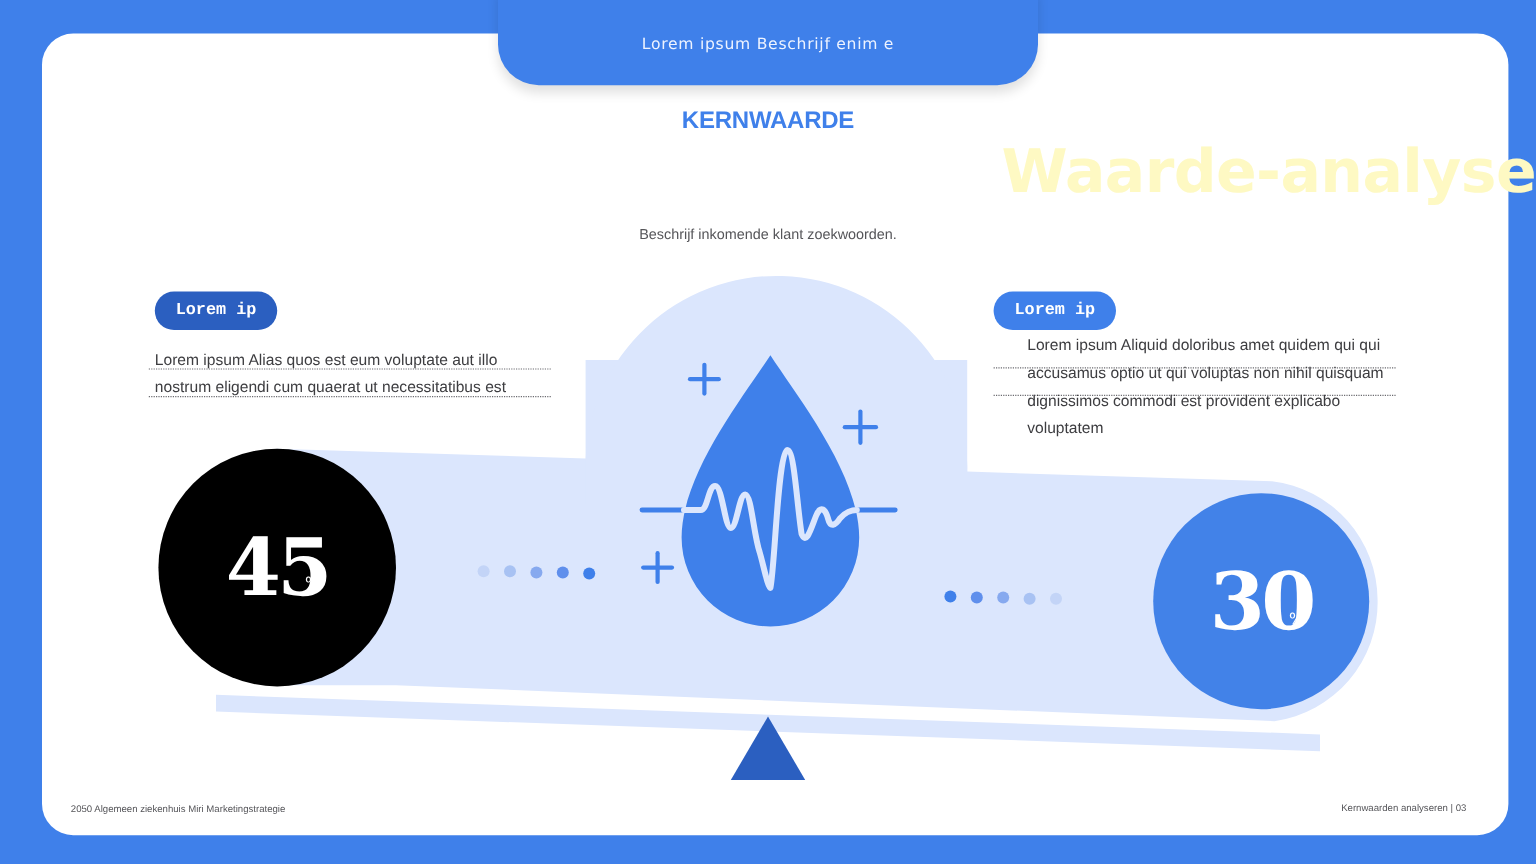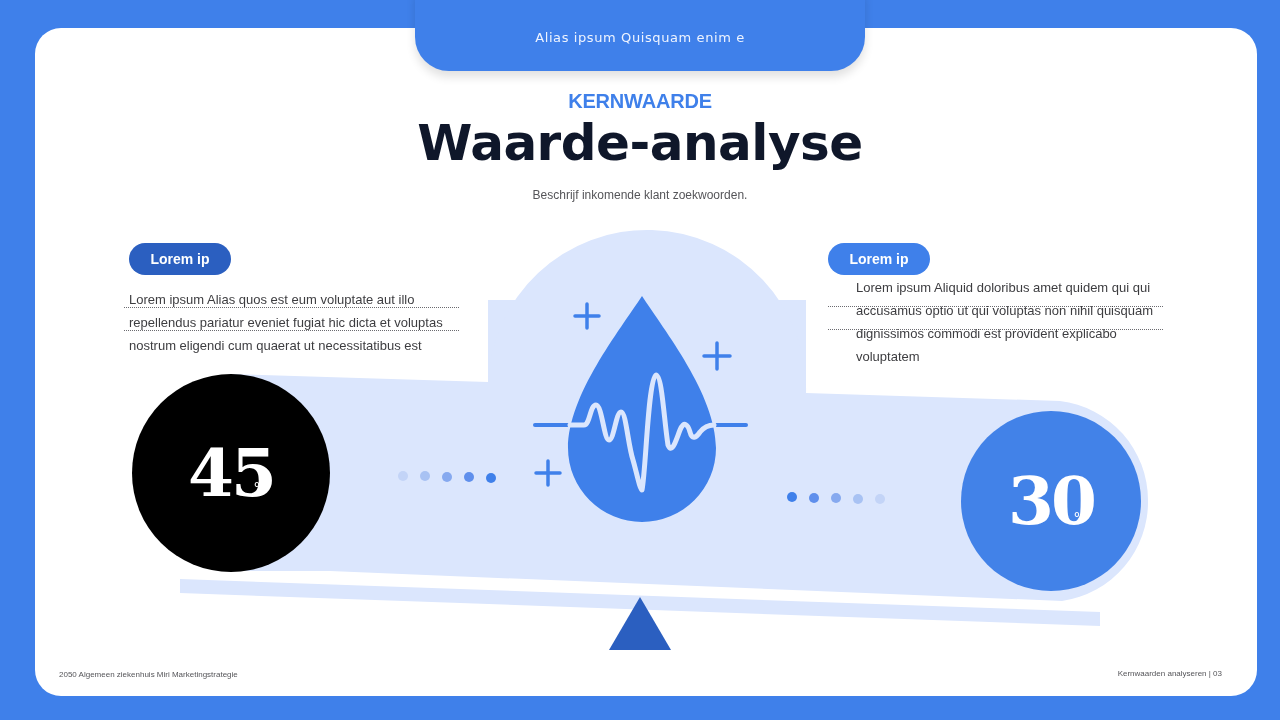--- a/index.html
+++ b/index.html
@@ -38,22 +38,22 @@
       text-align: center;
       color: #3f80ea;
       font-family: "Liberation Sans", sans-serif;
       font-weight: bold;
       font-size: 20px;
       letter-spacing: -0.2px;
       z-index: 4;
     }
     .title {
       position: absolute; left: 0; width: 1280px; top: 114px;
-      text-align: center;
-      color: #0f172a;
+      text-align: right;
+      color: #fef9c3;
       font-family: "DejaVu Sans", sans-serif;
       font-weight: bold;
       font-size: 50px;
       letter-spacing: -0.5px;
       z-index: 4;
     }
     .subtitle {
       position: absolute; left: 0; width: 1280px; top: 188px;
       text-align: center;
       color: #555559;
@@ -61,21 +61,21 @@
       font-size: 12px;
       z-index: 4;
     }
     .scene { position: absolute; left: 0; top: 0; width: 1280px; height: 720px; z-index: 1; }
 
     .pill {
       position: absolute;
       height: 32px;
       border-radius: 16px;
       color: #ffffff;
-      font-family: Liberation Sans, sans-serif;
+      font-family: Liberation Mono, monospace;
       font-weight: bold;
       font-size: 14px;
       display: flex; align-items: center; justify-content: center;
       z-index: 4;
     }
     .pill.left { left: 129px; top: 243px; width: 102px; background: #2b5fc0; }
     .pill.right { left: 828px; top: 243px; width: 102px; background: #3f80ea; }
 
     .desc {
       position: absolute;
@@ -136,21 +136,21 @@
     }
     .footer.left { left: 59px; top: 670px; }
     .footer.right { right: 58px; top: 669px; }
   </style>
 </head>
 <body>
 
 <div class="card"></div>
 
 <div class="top-tab">
-  <span>Alias ipsum Quisquam enim e</span>
+  <span>Lorem ipsum Beschrijf enim e</span>
 </div>
 
 <svg class="scene" viewBox="0 0 1280 720" width="1280" height="720">
 
   <polygon points="180,579 1100,612 1100,626 180,593" fill="#dbe6fd"></polygon>
 
   <path d="M230,374 L488,382 L488,300 L806,300 L806,393 L1060,401 A100,100 0 0 1 1148,500 A100,100 0 0 1 1062,601 L330,571 L230,571 Z" fill="#dbe6fd"></path>
 
   <path d="M488,384 A159,159 0 0 1 806,394 L806,420 L488,420 Z" fill="#dbe6fd"></path>
 
@@ -189,21 +189,20 @@
   </g>
 </svg>
 
 <div class="kicker">KERNWAARDE</div>
 <div class="title">Waarde-analyse</div>
 <div class="subtitle">Beschrijf inkomende klant zoekwoorden.</div>
 
 <div class="pill left">Lorem ip</div>
 <div class="desc left">
   <span class="line">Lorem ipsum Alias quos est eum voluptate aut illo</span>
-  <span class="line">repellendus pariatur eveniet fugiat hic dicta et voluptas</span>
   <span class="line">nostrum eligendi cum quaerat ut necessitatibus est</span>
 </div>
 <div class="dots-rule" style="left:124px; top:307px; width:335px;"></div>
 <div class="dots-rule" style="left:124px; top:330px; width:335px;"></div>
 
 <div class="pill right">Lorem ip</div>
 <div class="desc right">
   <span class="line">Lorem ipsum Aliquid doloribus amet quidem qui qui</span>
   <span class="line">accusamus optio ut qui voluptas non nihil quisquam</span>
   <span class="line">dignissimos commodi est provident explicabo</span>

